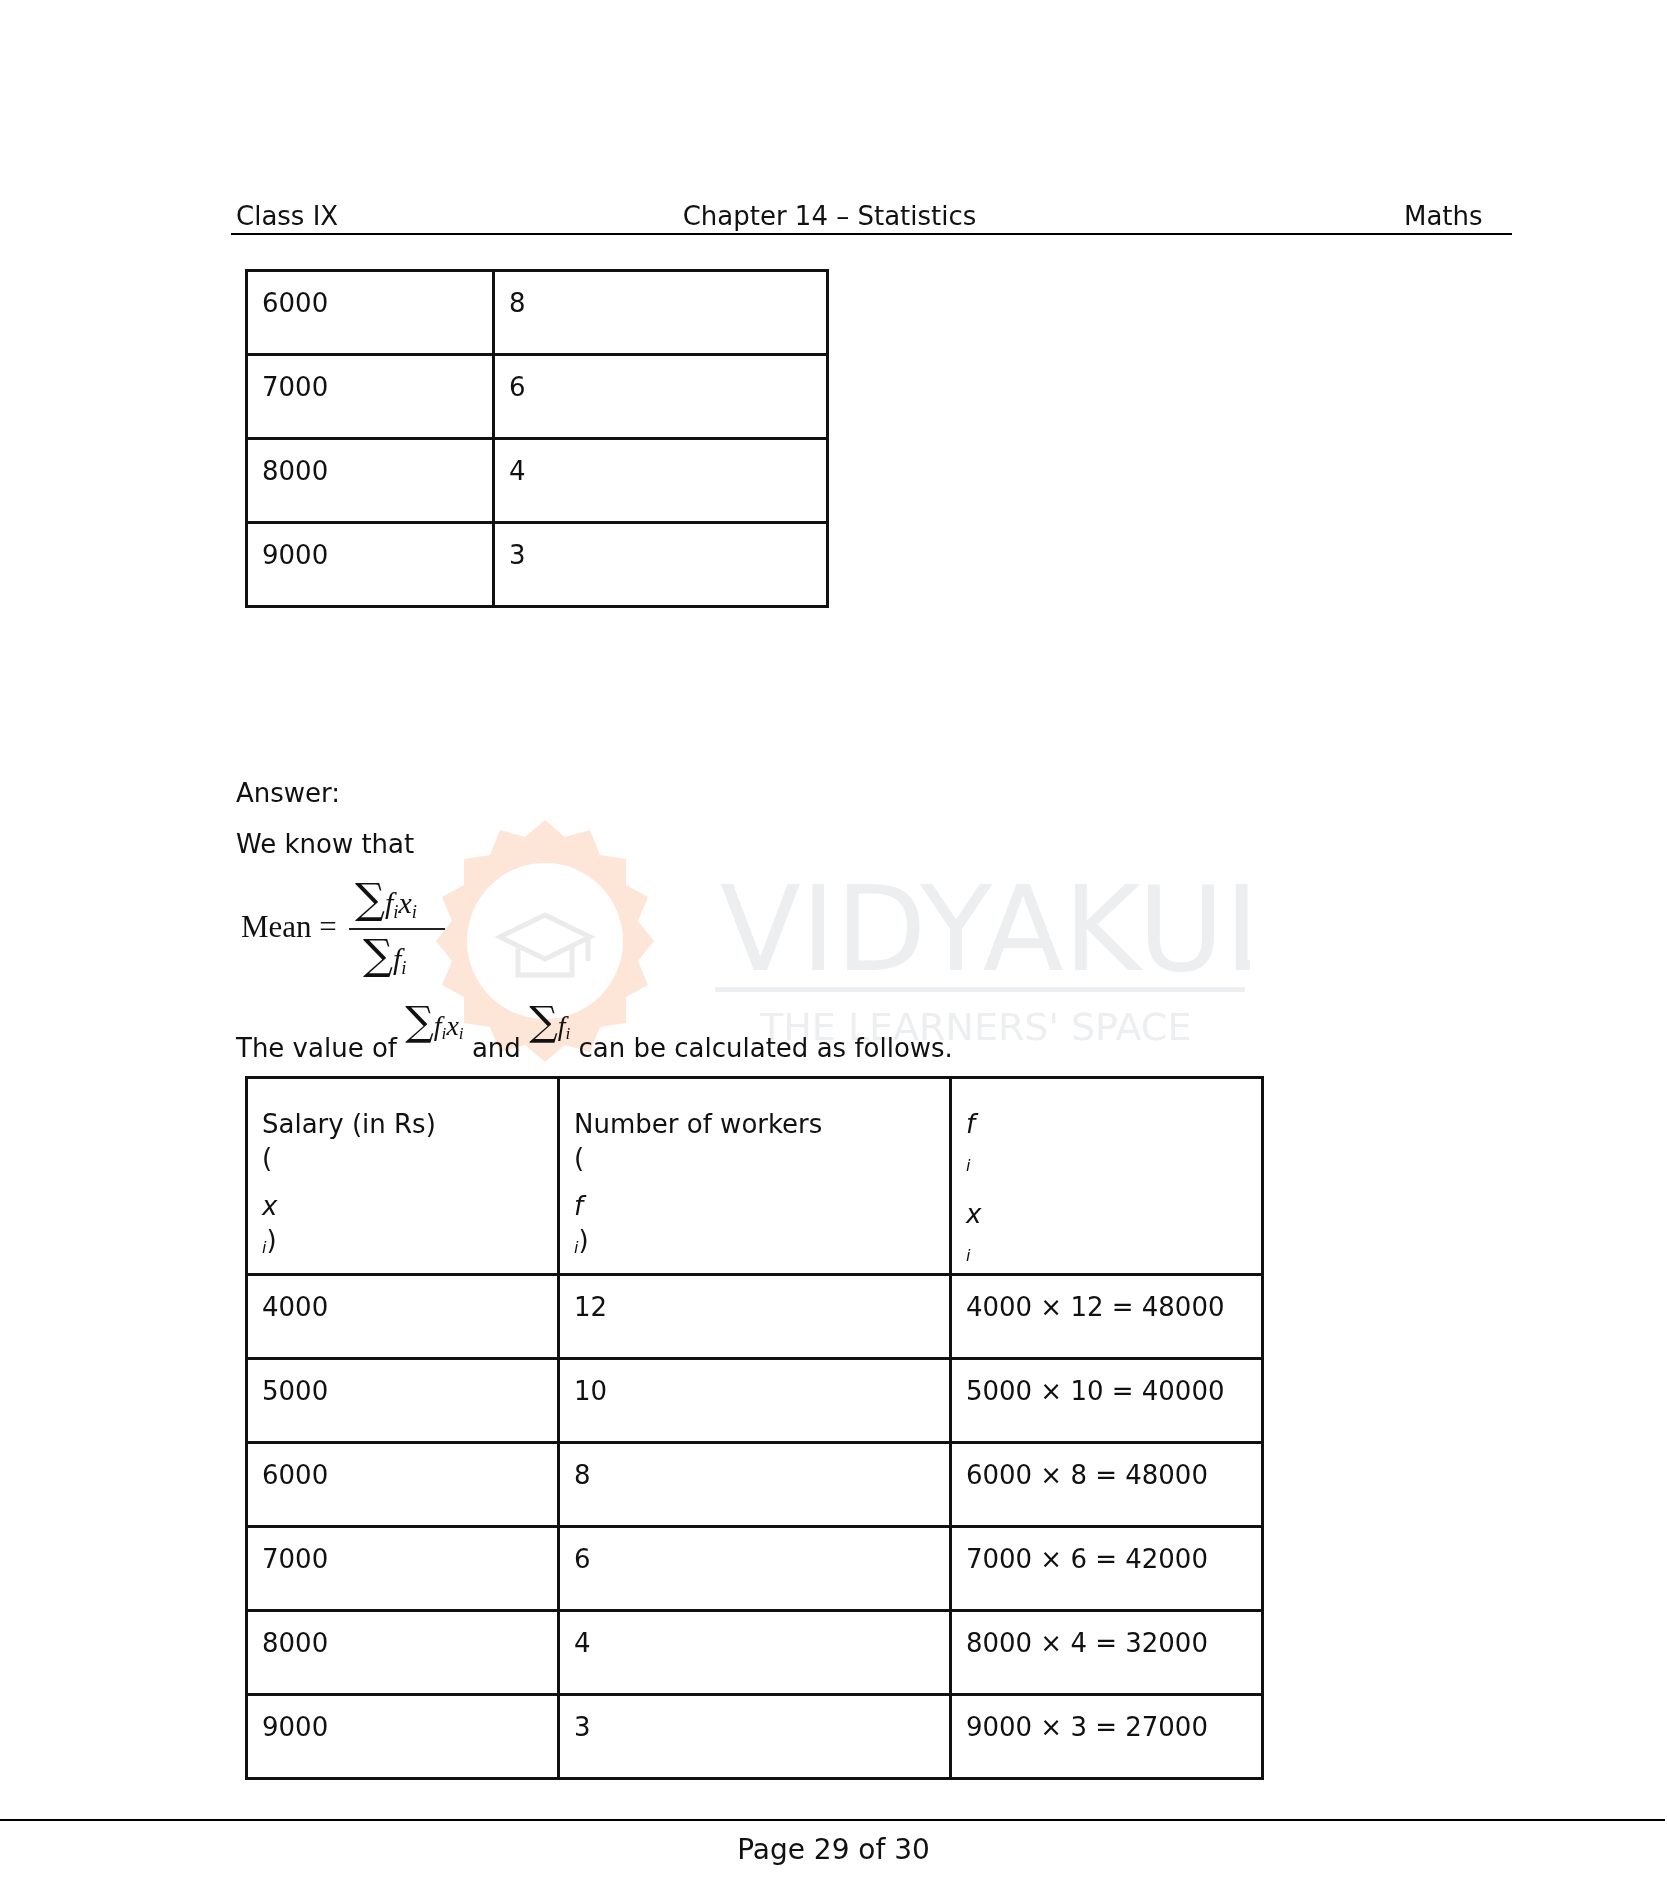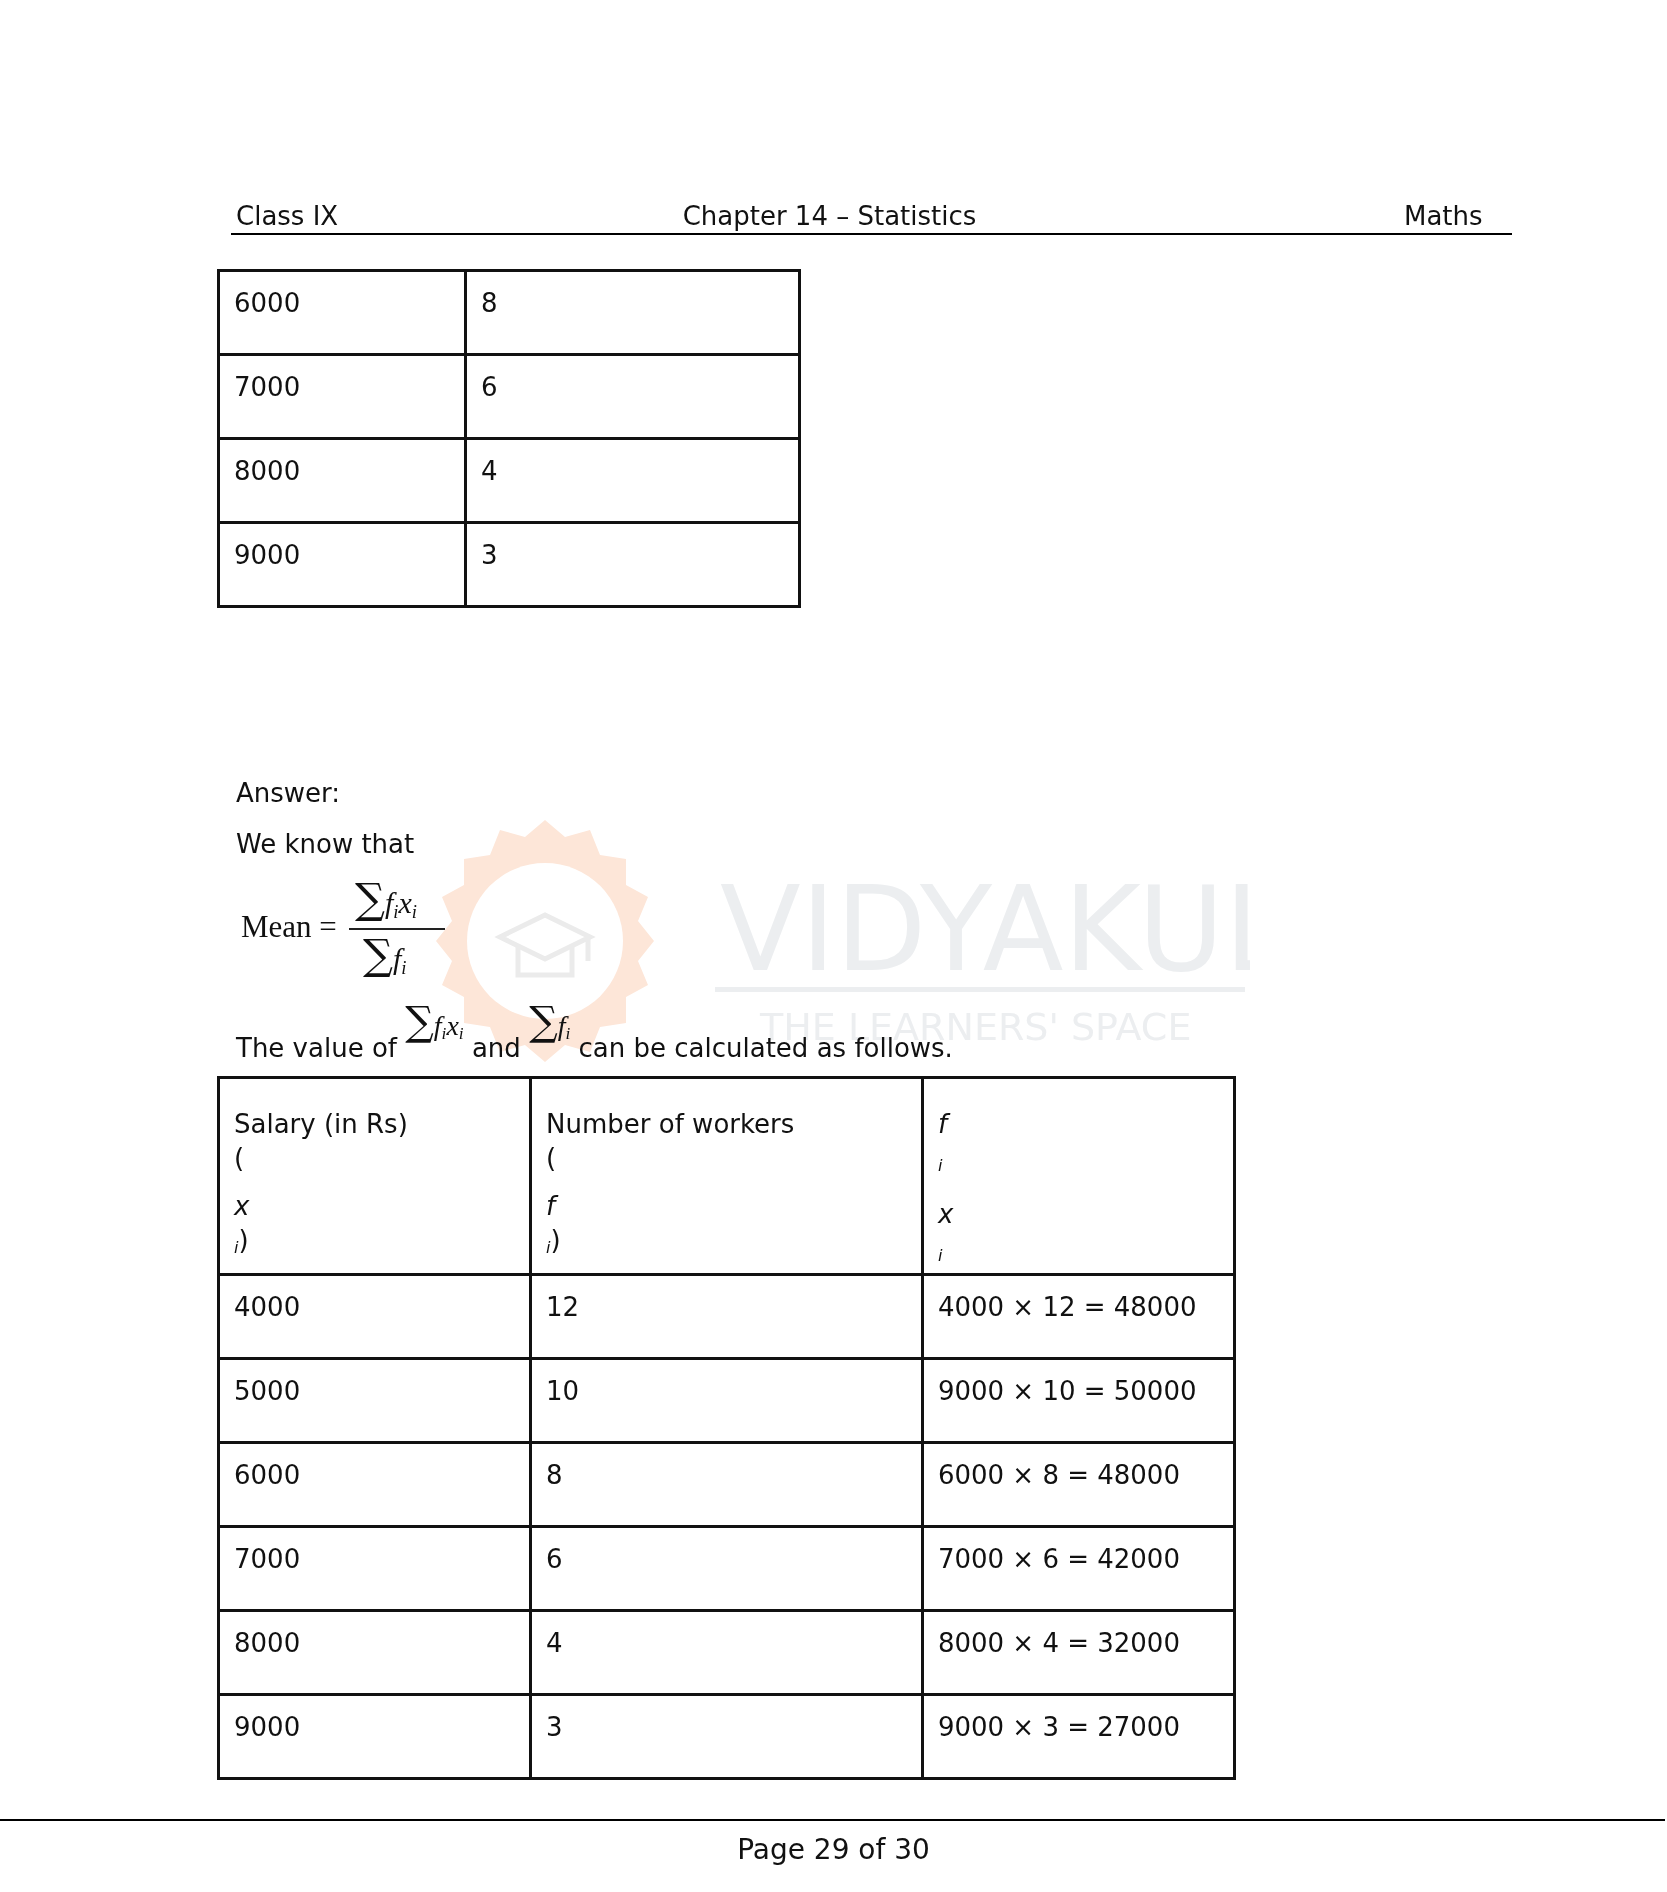--- a/index.html
+++ b/index.html
@@ -6,21 +6,21 @@
   body {
     width: 1667px; height: 1892px; position: relative; overflow: hidden;
     font-family: "DejaVu Sans", sans-serif; color: #111;
   }
   .abs { position: absolute; }
   .hdr-text { font-size: 26px; top: 199px; line-height: 34px; }
   .hdr-line { left: 231px; top: 233px; width: 1281px; height: 2px; background: #000; }
   .body-text { font-size: 26px; line-height: 34px; }
   table.grid {
     position: absolute; border-collapse: collapse;
-    font-family: "DejaVu Sans", sans-serif; font-size: 26px;
+    font-family: "DejaVu Sans", sans-serif; font-size: 26px; margin-left: 28px;
   }
   table.grid td {
     border: 3px solid #111; padding: 0 0 0 14px; height: 78px;
     vertical-align: top; box-sizing: border-box;
   }
   table.grid td span { display: block; padding-top: 14px; line-height: 34px; }
   .it { font-style: italic; }
   sub { font-size: 0.62em; vertical-align: -0.25em; }
   .serif { font-family: "Liberation Serif", "DejaVu Serif", serif; }
   .sigma { font-family: "DejaVu Serif", serif; }
@@ -148,21 +148,21 @@
         </td>
     </tr>
     <tr style="height:84px">
       <td>
           <span>5000</span>
         </td>
       <td>
           <span>10</span>
         </td>
       <td>
-          <span>9000 × 10 = 50000</span>
+          <span>5000 × 10 = 40000</span>
         </td>
     </tr>
     <tr style="height:84px">
       <td>
           <span>6000</span>
         </td>
       <td>
           <span>8</span>
         </td>
       <td>

